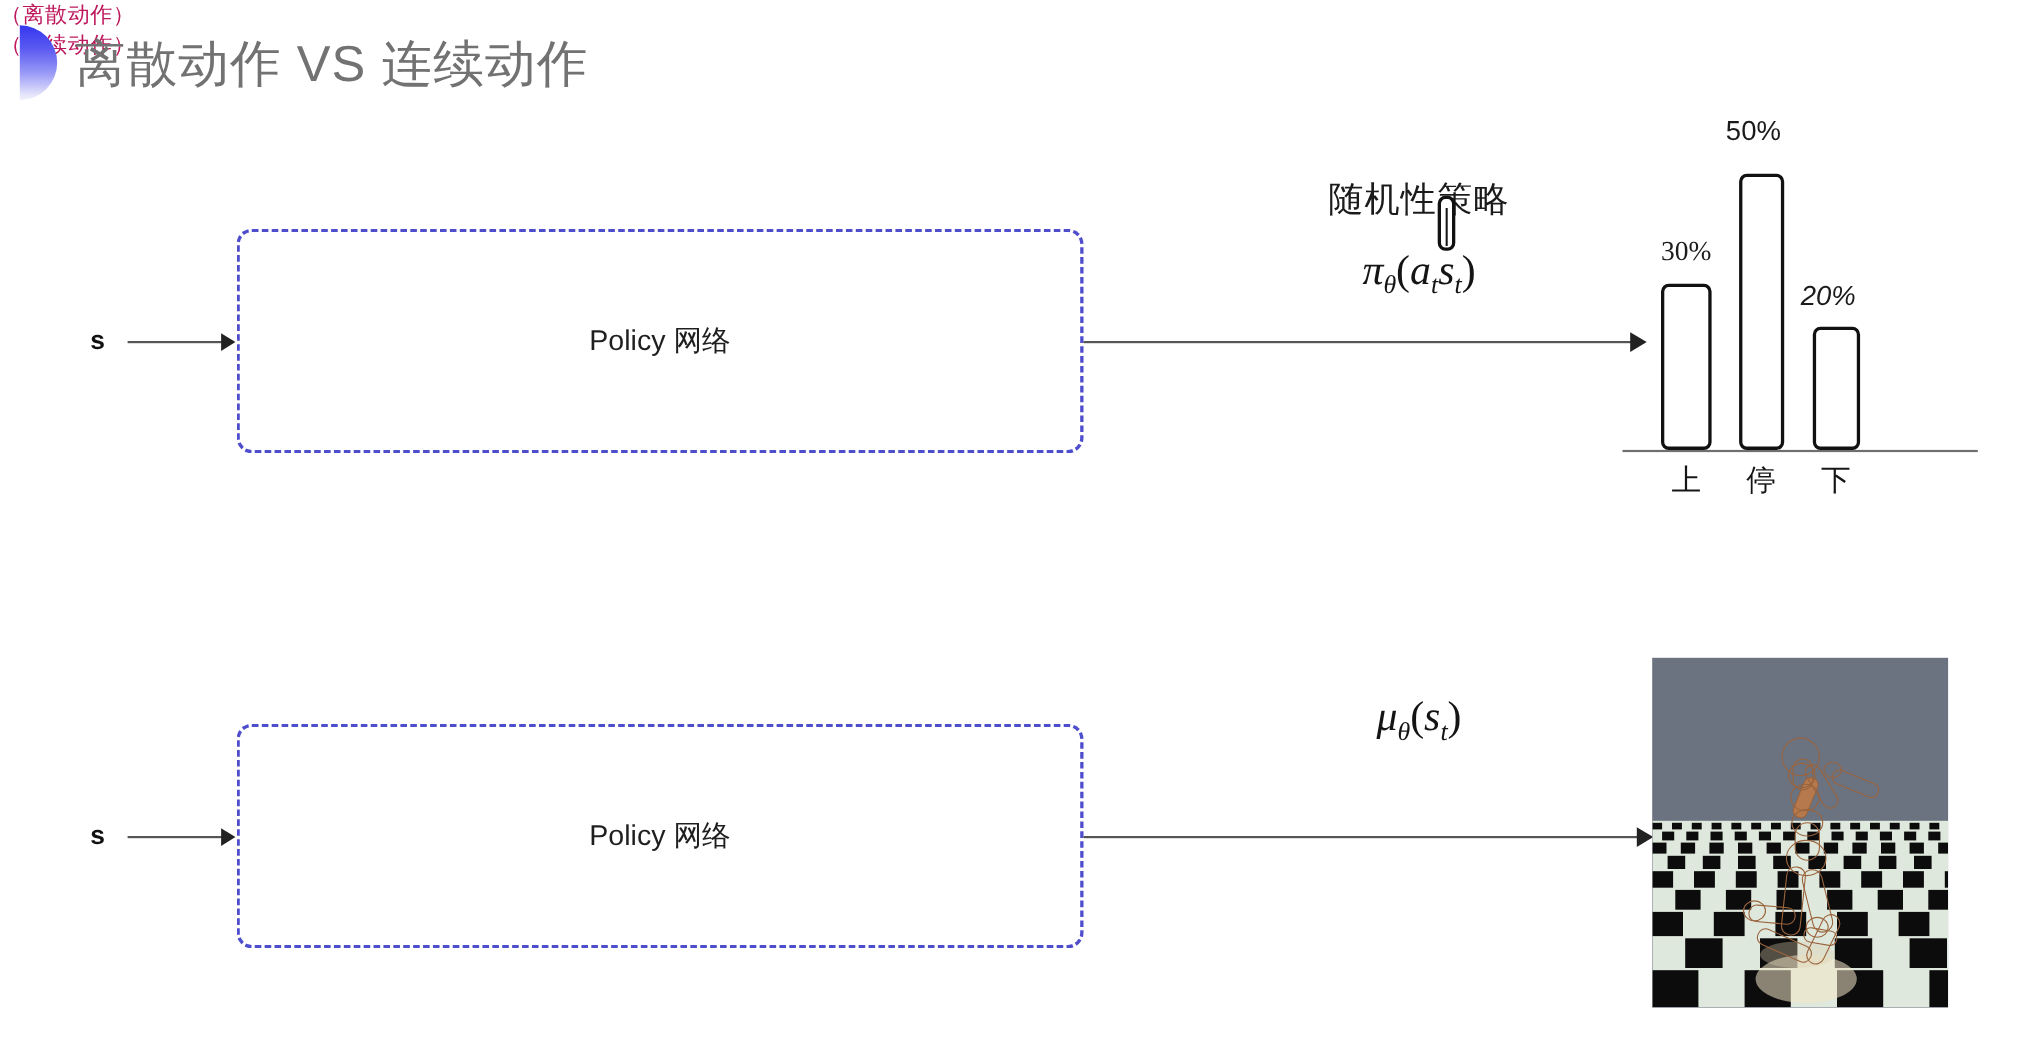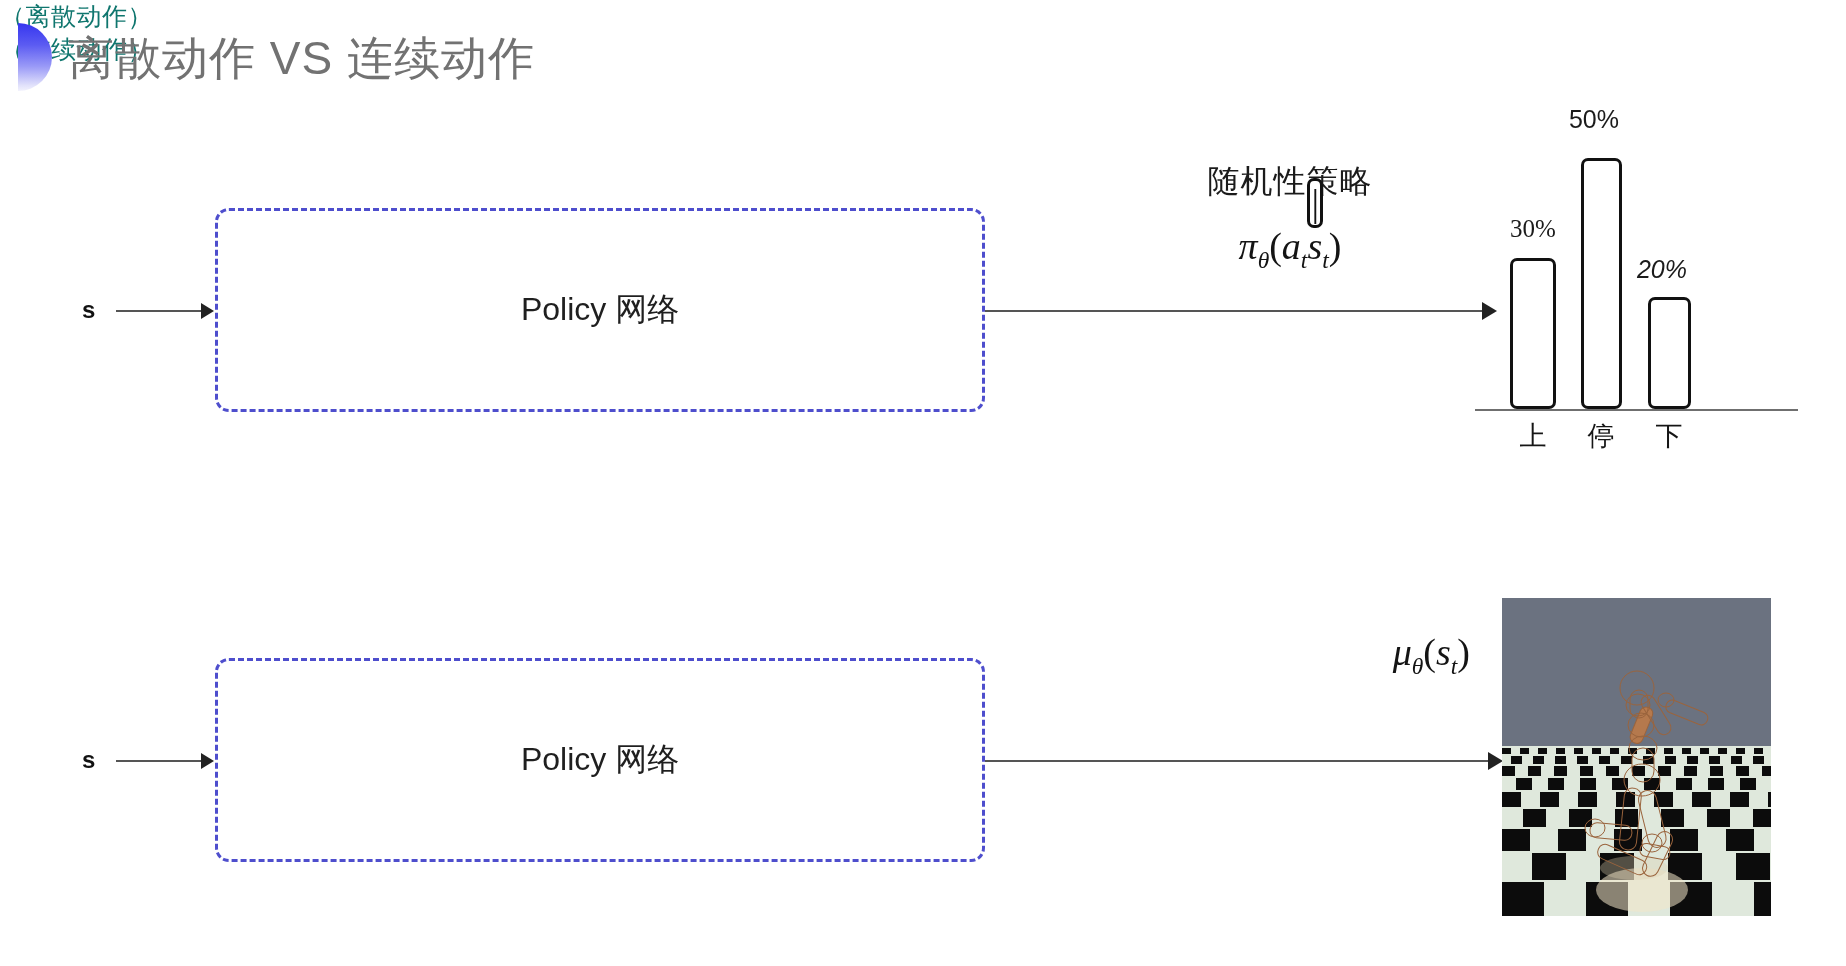--- a/index.html
+++ b/index.html
@@ -48,21 +48,21 @@
     border-radius: 14px;
     box-sizing: border-box;
   }
   .policy-label {
     position: absolute;
     left: 0;
     right: 0;
     top: 50%;
     transform: translateY(-50%);
     text-align: center;
-    font-size: 32px;
+    font-size: 26px;
     color: #1f1f1f;
     white-space: nowrap;
   }
 
   .state-label {
     position: absolute;
     font-size: 24px;
     font-weight: bold;
     color: #111111;
   }
@@ -115,22 +115,22 @@
     font-style: italic;
   }
   .formula .bar {
     font-style: normal;
     padding: 0 1px;
   }
   .formula .paren {
     font-style: normal;
   }
   .annot-red {
-    font-size: 25px;
-    color: #0f766e;
+    font-size: 20px;
+    color: #be185d;
     letter-spacing: 0.5px;
     white-space: nowrap;
   }
 
   
   #bar-chart {
     position: absolute;
     left: 1475px;
     top: 110px;
     width: 330px;
@@ -225,21 +225,21 @@
   <div class="state-label" style="left:82px; top:746px;">s</div>
   <div class="arrow short" style="left:116px; top:760px; width:96px;"></div>
 
   <div class="policy-box" style="left:215px; top:658px; width:770px; height:204px;">
     <div class="policy-label">Policy 网络</div>
   </div>
 
   <div class="arrow" style="left:985px; top:760px; width:516px;"></div>
 
   <div class="annot" style="left:1110px; top:610px; width:360px;">
-    <div class="formula" style="margin-top:20px;text-align:right;">
+    <div class="formula" style="margin-top:20px;">
       <span>μ</span><span class="sub">θ</span><span class="paren">(</span><span>s</span><span class="sub">t</span><span class="paren">)</span>
     </div>
   </div>
 
   <div class="annot-red" style="left:1163px; top:813px;">（连续动作）</div>
 
   <div id="humanoid-frame">
     <svg width="269" height="318" viewBox="0 0 269 318" xmlns="http://www.w3.org/2000/svg">
       <defs>
         <linearGradient id="skyGrad" x1="0" y1="0" x2="0" y2="1">

